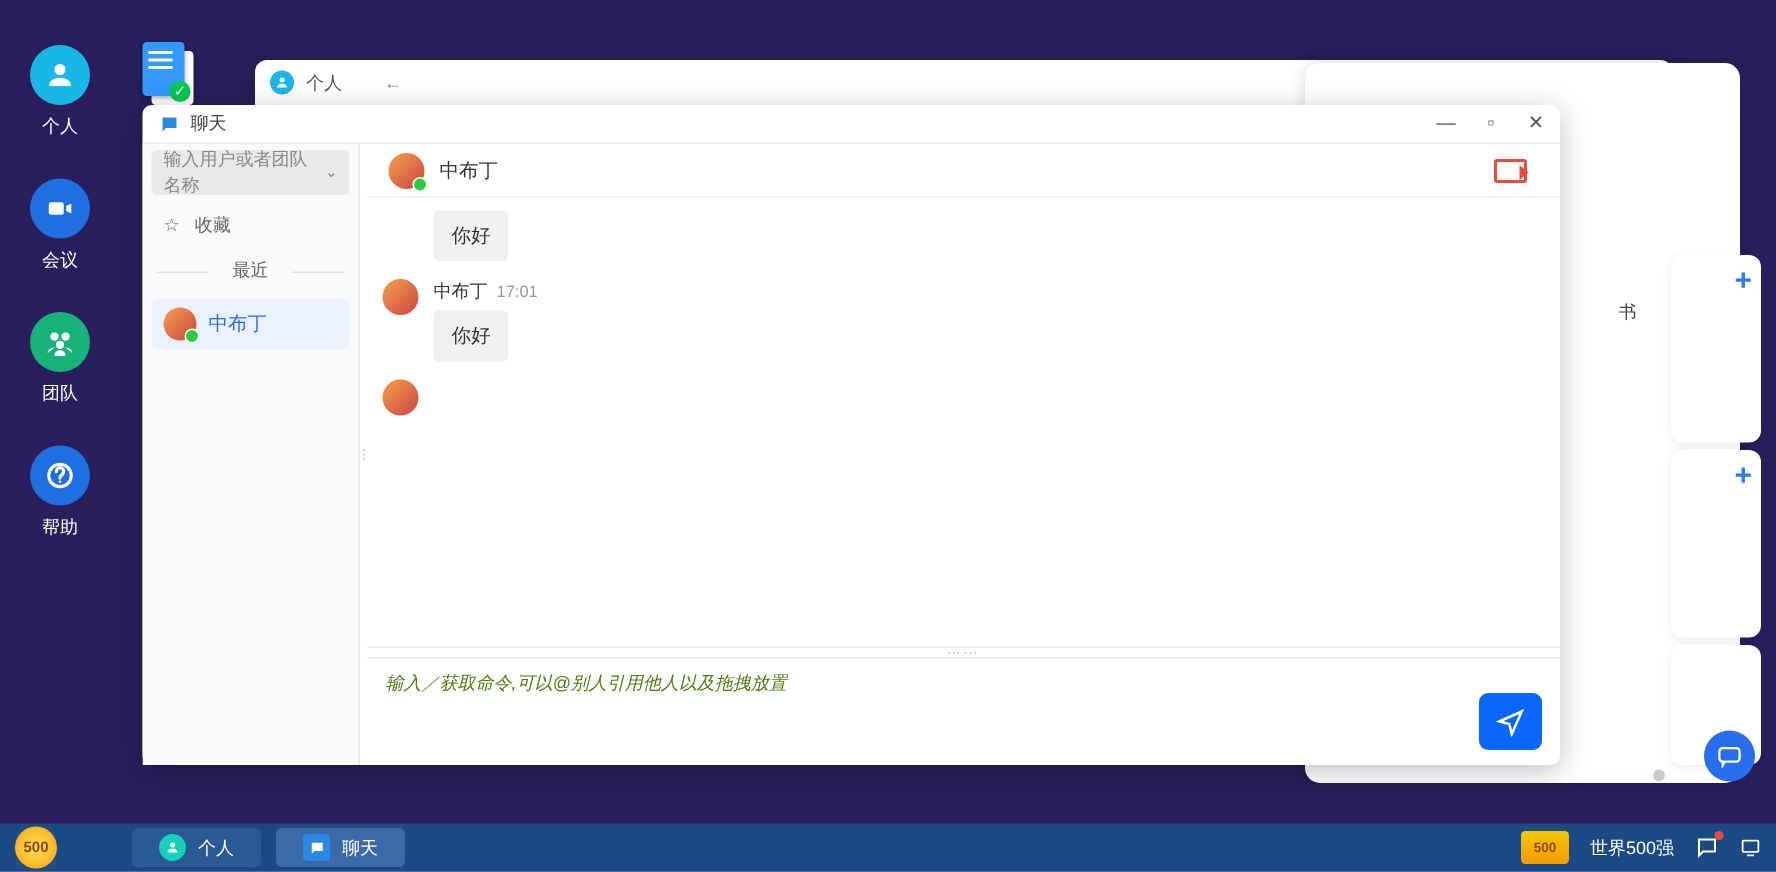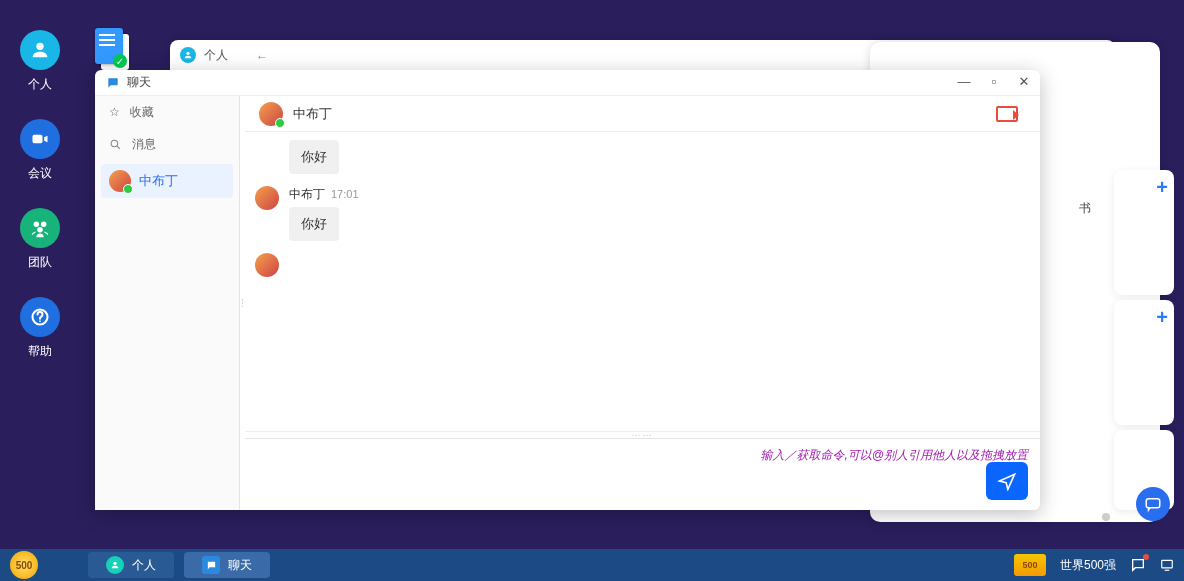--- a/index.html
+++ b/index.html
@@ -67,21 +67,21 @@
 .msg .meta .star { color:#2a6ef0; margin-left:6px; font-size:11px;}
 .bubble { background:#f0f0f0; border-radius:4px; padding:8px 12px; font-size:13px; color:#333; max-width:480px; align-self:flex-start;}
 .img-bubble { width:160px; height:115px; border-radius:3px; box-shadow:0 1px 4px rgba(0,0,0,.2); overflow:hidden; background:#3a1a12;}
 .img-bubble .sky{height:35%;background:linear-gradient(#5a2020,#8a3a2a);}
 .img-bubble .land{height:65%;background:linear-gradient(#7a4020,#3a1f10);}
 
 .drag-handle { height:7px; display:flex;align-items:center;justify-content:center; border-top:1px solid #eee; font-size:9px;color:#bbb;letter-spacing:2px;cursor:ns-resize; user-select:none;}
 .drag-handle-v { width:5px; display:flex;align-items:center;justify-content:center;color:#bbb;font-size:9px;cursor:ew-resize;user-select:none;}
 
 .composer { border-top:1px solid #e5e5e5; height:72px; padding:8px 12px; position:relative;}
-.composer .ph { font-size:12px; color:#a21caf; font-style:italic;text-align:right;}
+.composer .ph { font-size:12px; color:#4d7c0f; font-style:italic;}
 .send-btn { position:absolute; right:12px; bottom:10px; width:42px; height:38px; background:#0a66ff; border-radius:6px; display:flex;align-items:center;justify-content:center;cursor:pointer;}
 
 
 .taskbar { position:absolute; left:0; bottom:0; width:100%; height:32px; background:#1c4a84; display:flex; align-items:center; padding:0 10px; gap:10px;}
 .task-item { height:26px; padding:0 18px; border-radius:4px; display:flex; align-items:center; gap:8px; font-size:12px; color:#fff; cursor:pointer;}
 .task-active { background:#3a6aa8;}
 .tb-right { margin-left:auto; display:flex; align-items:center; gap:14px; color:#fff; font-size:12px;}
 .tb-logo{width:32px;height:22px;background:linear-gradient(#f5c500,#f49b00);border-radius:3px;display:flex;align-items:center;justify-content:center;font-size:9px;color:#8a4a00;font-weight:bold;}
 .tb-start{width:28px;height:28px;border-radius:50%;background:radial-gradient(circle,#ffe066,#f5a300);display:flex;align-items:center;justify-content:center;font-size:10px;color:#8a4a00;font-weight:bold;}
 
@@ -185,33 +185,29 @@
     <span>聊天</span>
     <div class="win-ctrls">
       <span>—</span>
       <span>▫</span>
       <span>✕</span>
     </div>
   </div>
   <div class="chat-body">
 
     <div class="chat-sidebar">
+      <div class="search-row">
+        <span>输入用户或者团队名称</span>
+        <span style="font-size:10px;">⌄</span>
+      </div>
       <div class="side-row">
         <span>☆</span>
         <span>收藏</span>
       </div>
-      <div class="side-row">
-        <span>
-          <svg width="13" height="13" viewBox="0 0 24 24" fill="none" stroke="#888" stroke-width="2">
-              <circle cx="10" cy="10" r="6"></circle>
-              <path d="M15 15l5 5"></path>
-            </svg>
-        </span>
-        <span>消息</span>
-      </div>
+      <div class="side-section">最近</div>
       <div class="contact-item">
         <span class="avatar-sm"></span>
         <span>中布丁</span>
       </div>
     </div>
     <div class="drag-handle-v">⋮</div>
 
     <div class="conv">
       <div class="conv-header">
         <span class="avatar-sm" style="width:24px;height:24px"></span>

